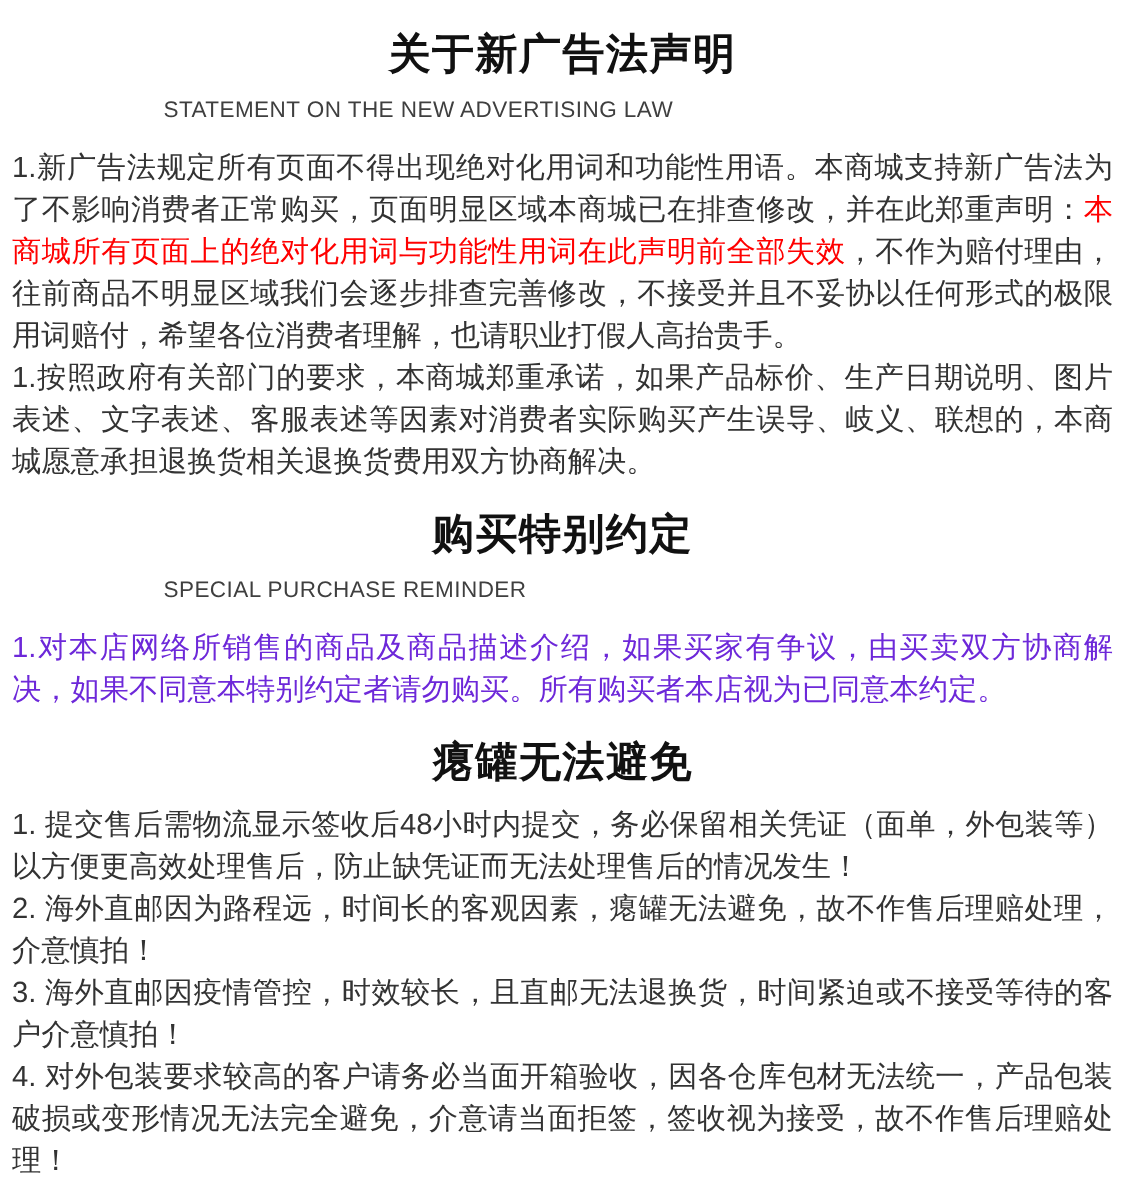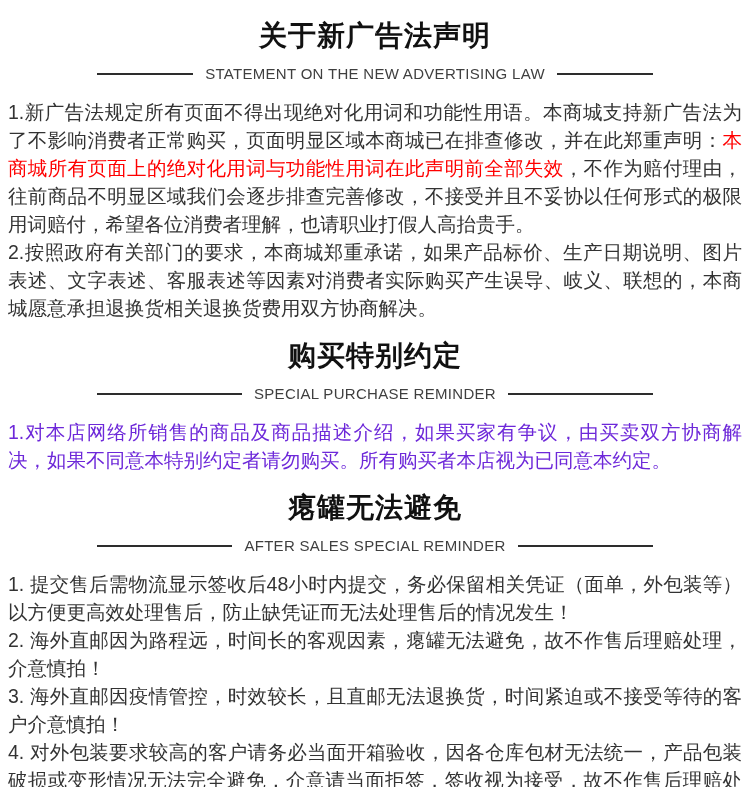--- a/index.html
+++ b/index.html
@@ -16,23 +16,23 @@
     margin: 12px 0 6px;
     text-align: center;
     font-size: 28px;
     line-height: 44px;
     font-weight: bold;
     color: #111111;
     letter-spacing: 1px;
   }
   .divider {
     display: flex;
-    align-items: center;
     width: 556px;
     margin: 0 auto 14px;
+    flex-direction: column;
   }
   .divider .line { flex: 1; height: 2px; background: #2d2d2d; }
   .divider .sub {
     padding: 0 12px;
     font-size: 15px;
     line-height: 20px;
     color: #3f3f3f;
     white-space: nowrap;
     letter-spacing: 0.3px;
   }
@@ -54,43 +54,38 @@
 
   <section>
     <h1 class="sec-title">关于新广告法声明</h1>
     <div class="divider">
       <span class="line"></span>
       <span class="sub">STATEMENT ON THE NEW ADVERTISING LAW</span>
       <span class="line"></span>
     </div>
     <div class="content">
       <p class="para"><span>1.新广告法规定所有页面不得出现绝对化用词和功能性用语。本商城支持新广告法为了不影响消费者正常购买，页面明显区域本商城已在排查修改，并在此郑重声明：</span><span class="red">本商城所有页面上的绝对化用词与功能性用词在此声明前全部失效</span><span>，不作为赔付理由，往前商品不明显区域我们会逐步排查完善修改，不接受并且不妥协以任何形式的极限用词赔付，希望各位消费者理解，也请职业打假人高抬贵手。</span></p>
-      <p class="para">2.按照政府有关部门的要求，本商城郑重承诺，如果产品标价、生产日期说明、图片表述、文字表述、客服表述等因素对消费者实际购买产生误导、岐义、联想的，本商城愿意承担退换货相关退换货费用双方协商解决。</p>
+      <p class="para">1.按照政府有关部门的要求，本商城郑重承诺，如果产品标价、生产日期说明、图片表述、文字表述、客服表述等因素对消费者实际购买产生误导、岐义、联想的，本商城愿意承担退换货相关退换货费用双方协商解决。</p>
     </div>
   </section>
 
   <section>
     <h1 class="sec-title">购买特别约定</h1>
     <div class="divider">
       <span class="line"></span>
       <span class="sub">SPECIAL PURCHASE REMINDER</span>
       <span class="line"></span>
     </div>
     <div class="content">
       <p class="para red-block">1.对本店网络所销售的商品及商品描述介绍，如果买家有争议，由买卖双方协商解决，如果不同意本特别约定者请勿购买。所有购买者本店视为已同意本约定。</p>
     </div>
   </section>
 
   <section>
     <h1 class="sec-title">瘪罐无法避免</h1>
-    <div class="divider">
-      <span class="line"></span>
-      <span class="sub">AFTER SALES SPECIAL REMINDER</span>
-      <span class="line"></span>
-    </div>
     <div class="content">
       <p class="para">1. 提交售后需物流显示签收后48小时内提交，务必保留相关凭证（面单，外包装等）以方便更高效处理售后，防止缺凭证而无法处理售后的情况发生！</p>
       <p class="para">2. 海外直邮因为路程远，时间长的客观因素，瘪罐无法避免，故不作售后理赔处理，介意慎拍！</p>
       <p class="para">3. 海外直邮因疫情管控，时效较长，且直邮无法退换货，时间紧迫或不接受等待的客户介意慎拍！</p>
       <p class="para">4. 对外包装要求较高的客户请务必当面开箱验收，因各仓库包材无法统一，产品包装破损或变形情况无法完全避免，介意请当面拒签，签收视为接受，故不作售后理赔处理！</p>
     </div>
   </section>
 
 </div>
 

